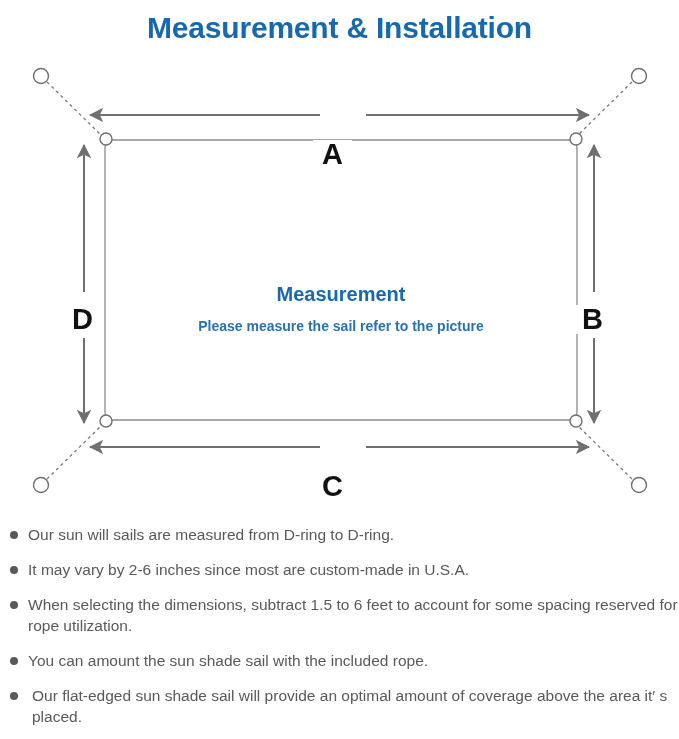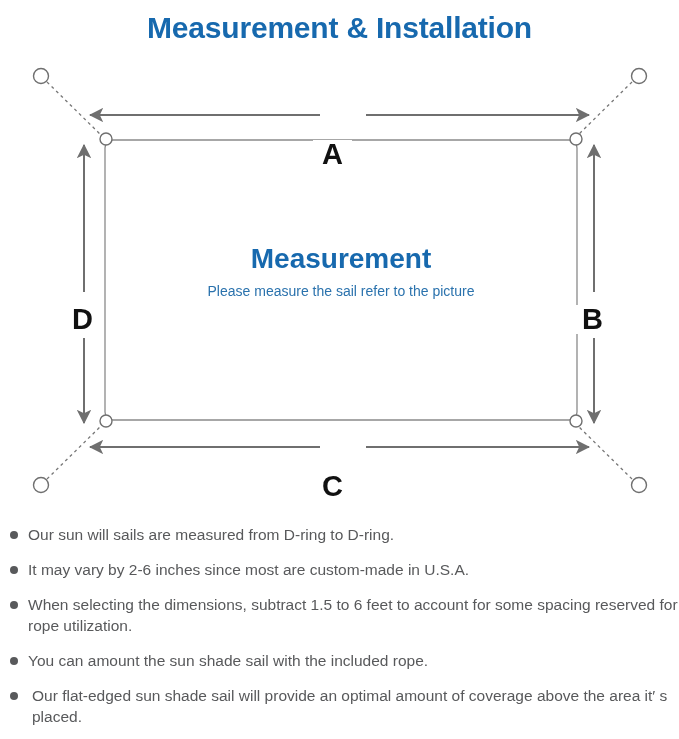--- a/index.html
+++ b/index.html
@@ -51,30 +51,31 @@
   
   .sail-caption {
     position: absolute;
     left: 110px;
     top: 198px;
     width: 462px;
     text-align: center;
     pointer-events: none;
   }
   .sail-caption .headline {
-    font-size: 28px;
+    font-size: 20px;
     font-weight: bold;
     color: #1769ae;
     line-height: 30px;
     white-space: nowrap;
+    margin-top: 35px;
   }
   .sail-caption .subline {
     margin-top: 8px;
     font-size: 14px;
-    font-weight: normal;
+    font-weight: bold;
     color: #2a72ad;
     line-height: 18px;
     white-space: nowrap;
   }
 
   
   .dim-letter {
     position: absolute;
     font-size: 29px;
     font-weight: bold;

